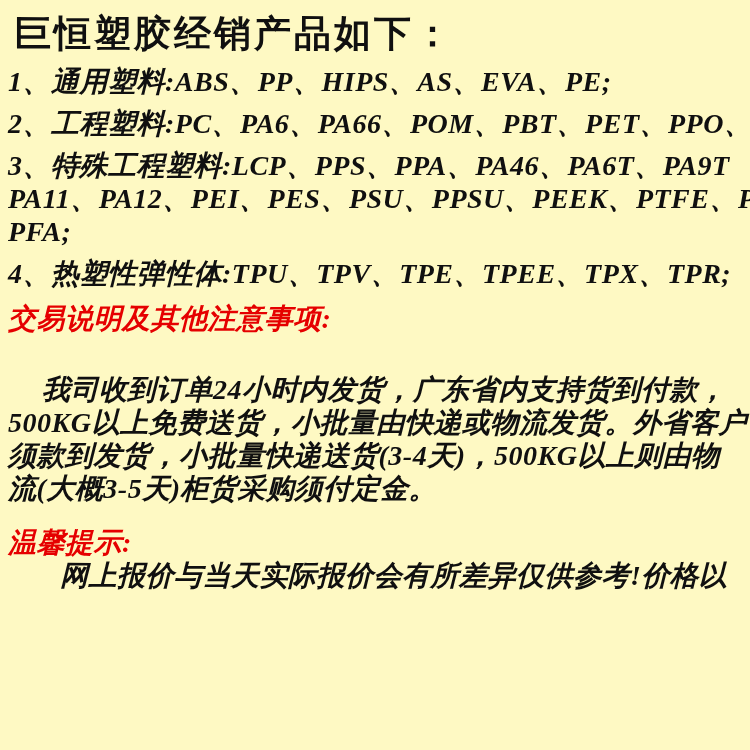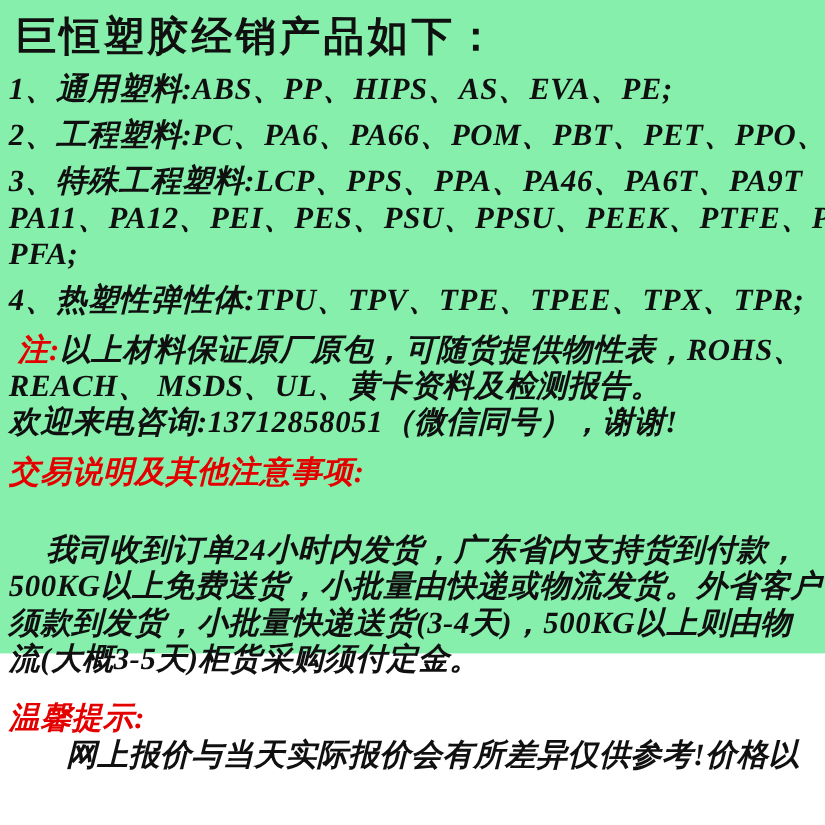--- a/index.html
+++ b/index.html
@@ -10,24 +10,24 @@
   body {
     width: 750px;
     height: 750px;
     overflow: hidden;
     font-family: "Liberation Serif", "DejaVu Serif", serif;
     font-weight: bold;
     color: #101010;
   }
   .page {
     width: 750px;
-    height: 594px;
+    height: 750px;
     box-sizing: border-box;
     padding: 10px 6px 0 8px;
-    background: #86efac;
+    background: #fef9c3;
   }
   .title {
     font-size: 37px;
     line-height: 44px;
     margin: 2px 0 6px 6px;
     letter-spacing: 3px;
     white-space: nowrap;
     font-weight: bold;
   }
   .para {
@@ -66,25 +66,20 @@
   <div class="para gap-sm">
     <div class="line">3、特殊工程塑料:LCP、PPS、PPA、PA46、PA6T、PA9T</div>
     <div class="line">PA11、PA12、PEI、PES、PSU、PPSU、PEEK、PTFE、PVDF</div>
     <div class="line">PFA;</div>
   </div>
 
   <div class="para gap-sm">
     <div class="line">4、热塑性弹性体:TPU、TPV、TPE、TPEE、TPX、TPR;</div>
   </div>
 
-  <div class="para gap-md">
-    <div class="line note-first"><span class="red" style="color: rgb(229, 0, 0);">注:</span><span>以上材料保证原厂原包，可随货提供物性表，ROHS、</span></div>
-    <div class="line">REACH、 MSDS、UL、黄卡资料及检测报告。</div>
-    <div class="line">欢迎来电咨询:13712858051（微信同号），谢谢!</div>
-  </div>
 
   <div class="para gap-md">
     <div class="line red" style="color: rgb(229, 0, 0);">交易说明及其他注意事项:</div>
     <div class="line indent-sm">我司收到订单24小时内发货，广东省内支持货到付款，</div>
     <div class="line">500KG以上免费送货，小批量由快递或物流发货。外省客户</div>
     <div class="line">须款到发货，小批量快递送货(3-4天)，500KG以上则由物</div>
     <div class="line">流(大概3-5天)柜货采购须付定金。</div>
   </div>
 
   <div class="para gap-lg">

